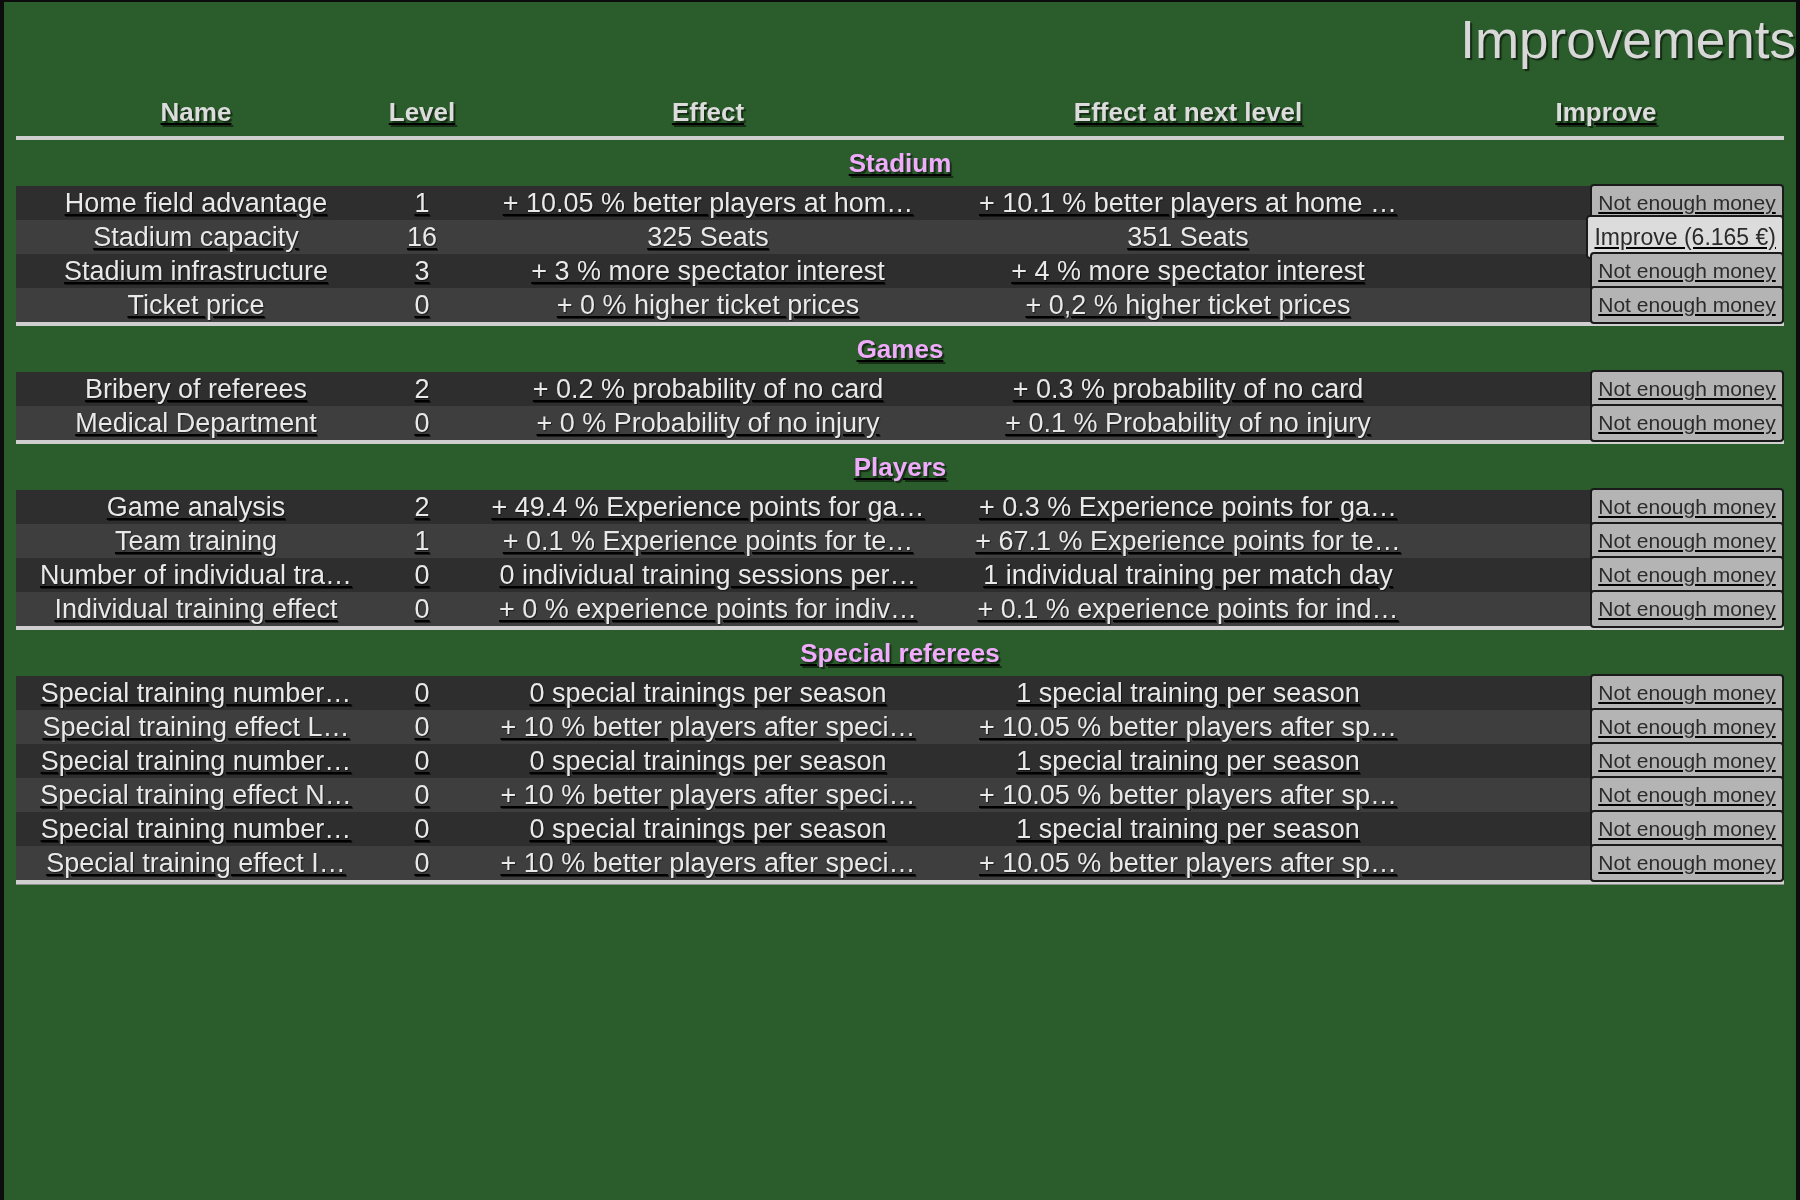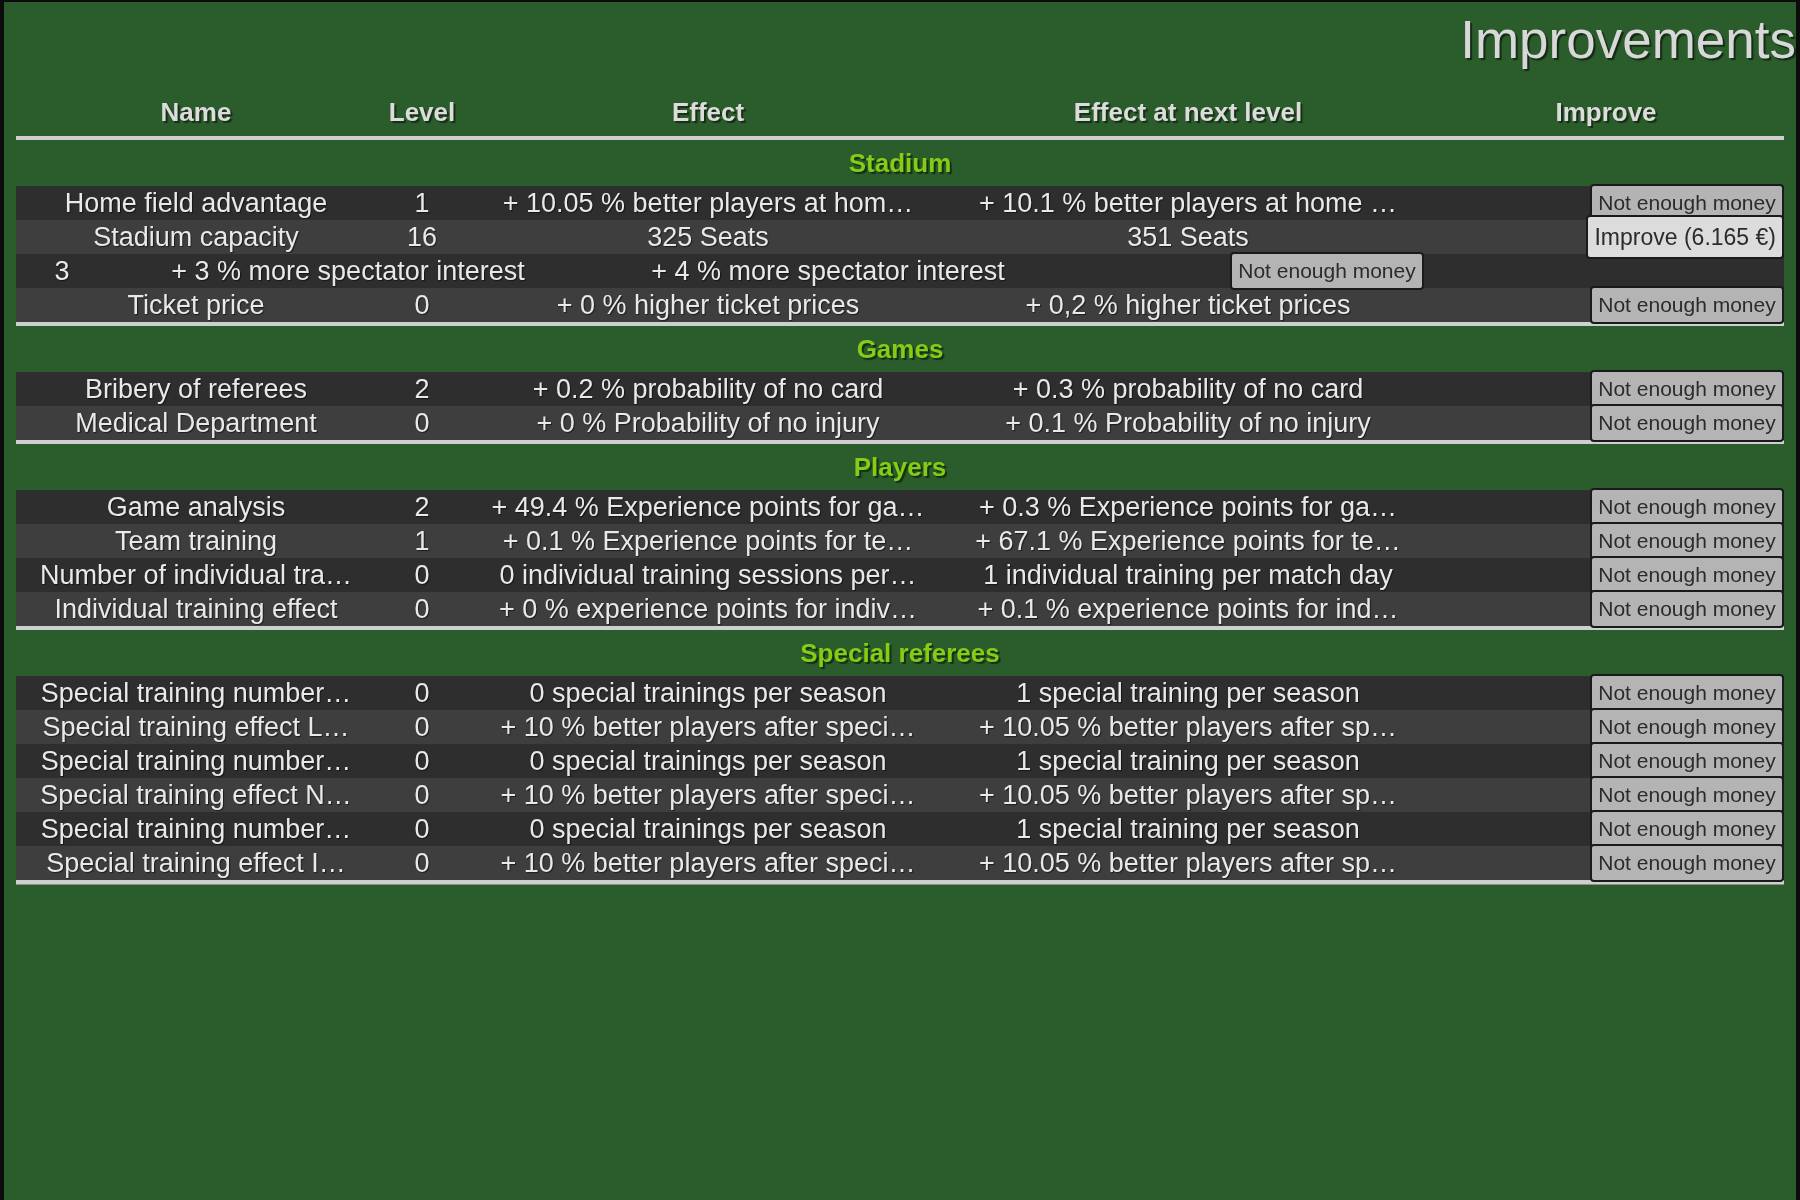--- a/index.html
+++ b/index.html
@@ -31,20 +31,21 @@
     padding-top: 8px;
     letter-spacing: 0px;
     text-shadow: 2px 2px 1px rgba(0,0,0,0.55);
     font-weight: normal;
   }
   .table {
     margin: 0 auto;
     width: 1768px;
     position: relative;
     margin-top: 18px;
+    text-decoration: underline;
   }
   .hdr-row {
     display: flex;
     align-items: flex-end;
     height: 40px;
     color: #dcdcdc;
     font-weight: bold;
     font-size: 26px;
     text-shadow: 2px 2px 1px rgba(0,0,0,0.5);
   }
@@ -60,21 +61,21 @@
   .c-imp   { width: 356px; flex: 0 0 356px; }
 
   .hdr-underline {
     height: 4px;
     background: #cfcfcf;
     margin-top: 8px;
     box-shadow: 0 1px 0 #8d8d8d;
   }
   .section-title {
     text-align: center;
-    color: #84cc16;
+    color: #f0abfc;
     font-weight: bold;
     font-size: 26px;
     height: 46px;
     line-height: 46px;
     background: #2b5c2b;
     text-shadow: 2px 2px 1px rgba(0,0,0,0.5);
   }
   .section-end {
     height: 4px;
     background: #cfcfcf;
@@ -161,20 +162,21 @@
         <div class="row alt">
           <div class="c-name">Stadium capacity</div>
           <div class="c-level">16</div>
           <div class="c-eff">325 Seats</div>
           <div class="c-next">351 Seats</div>
           <div class="c-imp">
             <button class="btn enabled">Improve (6.165 €)</button>
           </div>
         </div>
         <div class="row">
+          <div class="c-name">Stadium infrastructure</div>
           <div class="c-level">3</div>
           <div class="c-eff">+ 3 % more spectator interest</div>
           <div class="c-next">+ 4 % more spectator interest</div>
           <div class="c-imp">
             <button class="btn" disabled="disabled">Not enough money</button>
           </div>
         </div>
         <div class="row alt">
           <div class="c-name">Ticket price</div>
           <div class="c-level">0</div>

